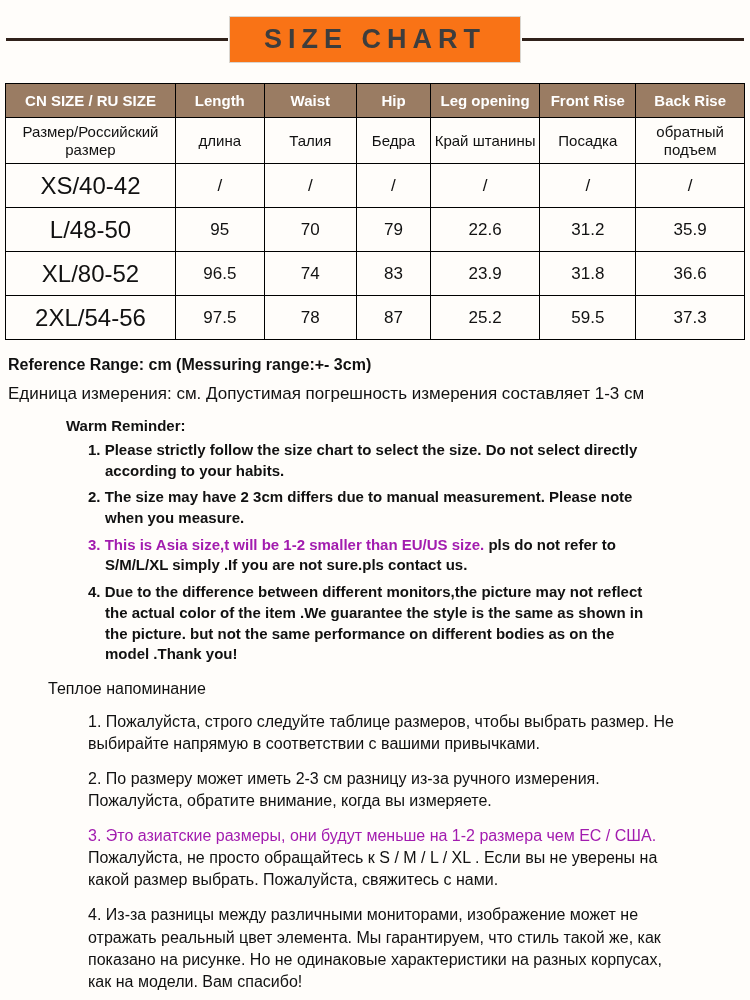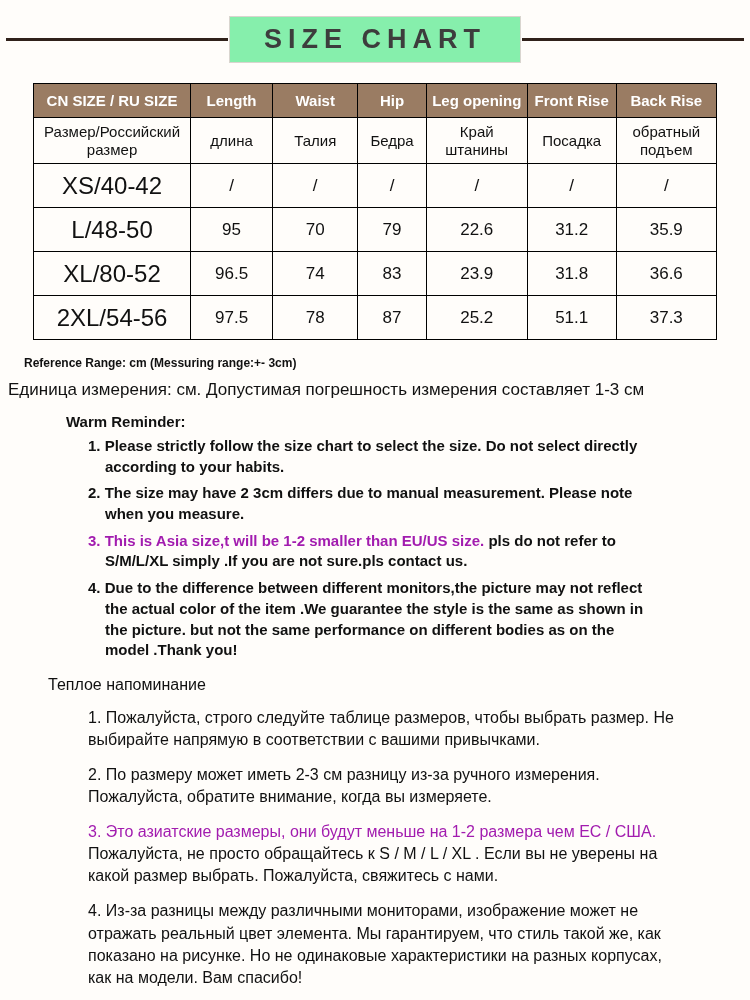--- a/index.html
+++ b/index.html
@@ -4,35 +4,35 @@
 <style>
   * { margin:0; padding:0; box-sizing:border-box; }
   body {
     width:750px; height:1000px; overflow:hidden;
     background:#fffdfa; color:#111;
     font-family:"Liberation Sans", sans-serif;
   }
   
   .title-band { display:flex; align-items:center; margin:16px 6px 0 6px; }
   .title-line { flex:1; height:3px; background:#30211a; }
-  .title-box { border:1px solid #d9d5cf; background:#86efac; padding:7px 34px; margin:0 1px; }
+  .title-box { border:1px solid #d9d5cf; background:#f97316; padding:7px 34px; margin:0 1px; }
   .title-text { font-size:27px; letter-spacing:6px; color:#3d3d3d; font-weight:600; white-space:nowrap; }
 
   
-  table { border-collapse:collapse; width:684px; margin:20px auto 14px auto; table-layout:fixed;padding-left:7px; }
+  table { border-collapse:collapse; width:740px; margin:20px auto 14px auto; table-layout:fixed;padding-left:7px; }
   th, td { border:1px solid #000; text-align:center; vertical-align:middle; padding:2px 2px; }
   col.c0{width:23%} col.c1{width:12%} col.c2{width:12.5%} col.c3{width:10%}
   col.c4{width:14.8%} col.c5{width:13%} col.c6{width:14.7%}
   tr.hdr-en th { background:#9a7c63; color:#fff; font-size:15px; font-weight:700; height:34px; }
   tr.hdr-ru td { font-size:15px; height:46px; line-height:1.15; }
   tr.data td { font-size:17px; height:44px; }
   tr.data td.size { font-size:24px; }
 
   
-  .ref-en { margin:16px 0 0 24px; font-size:12px; font-weight:700; }
+  .ref-en { margin:16px 0 0 8px; font-size:16px; font-weight:700; }
   .ref-ru { margin:10px 0 0 8px; font-size:17px; }
   .wr-title { margin:13px 0 0 66px; font-size:15px; font-weight:700; }
   .wr-item { margin:6px 0 0 88px; max-width:565px; font-size:15px; font-weight:600;
              line-height:1.38; padding-left:17px; text-indent:-17px; }
   .ru-title { margin:15px 0 0 48px; font-size:16px; }
   .ru-item { margin:13px 0 0 88px; max-width:600px; font-size:16px; line-height:1.38; }
   .red { color:#a21caf; }
 </style>
 </head>
 <body>
@@ -100,21 +100,21 @@
       <td>23.9</td>
       <td>31.8</td>
       <td>36.6</td>
     </tr>
     <tr class="data">
       <td class="size">2XL/54-56</td>
       <td>97.5</td>
       <td>78</td>
       <td>87</td>
       <td>25.2</td>
-      <td>51.1</td>
+      <td>59.5</td>
       <td>37.3</td>
     </tr>
   </tbody>
 </table>
 
 <div class="ref-en">Reference Range: cm (Messuring range:+- 3cm)</div>
 <div class="ref-ru">Единица измерения: см. Допустимая погрешность измерения составляет 1-3 см</div>
 
 <div class="wr-title">Warm Reminder:</div>
 <div class="wr-item">1. Please strictly follow the size chart to select the size. Do not select directly according to your habits.</div>

